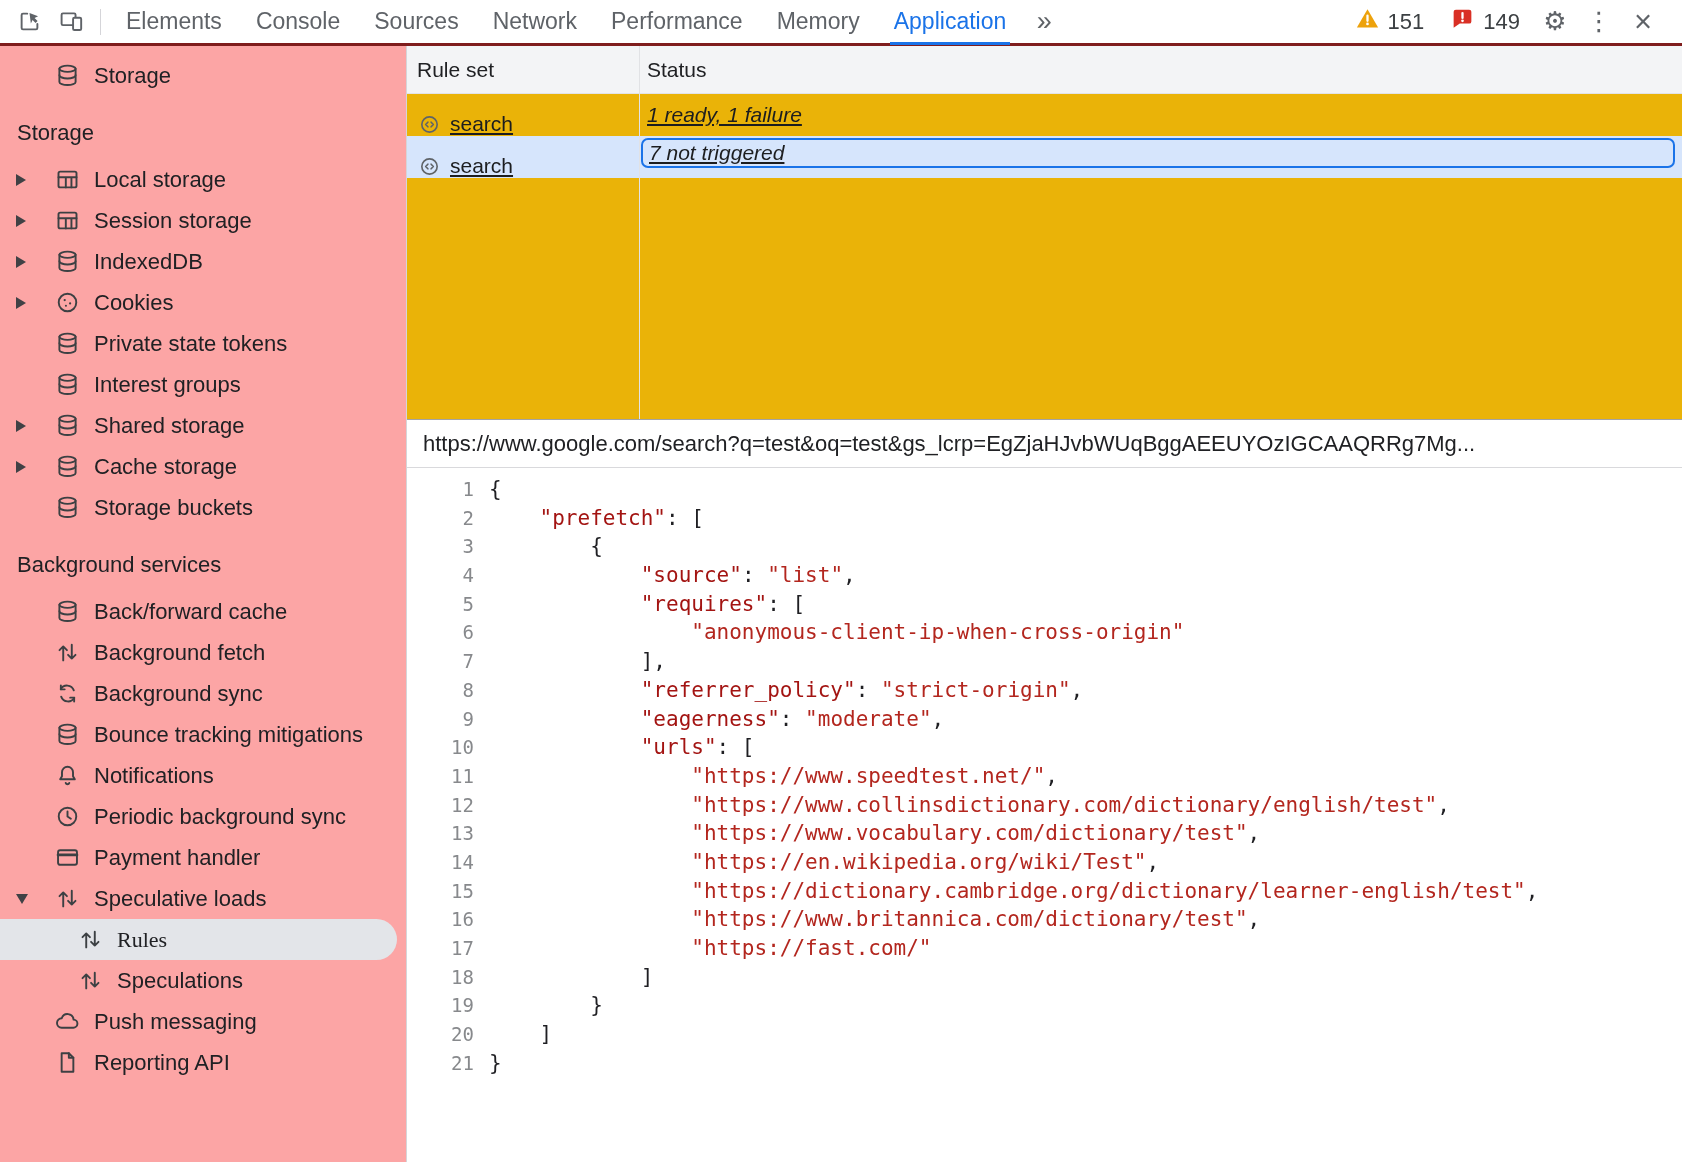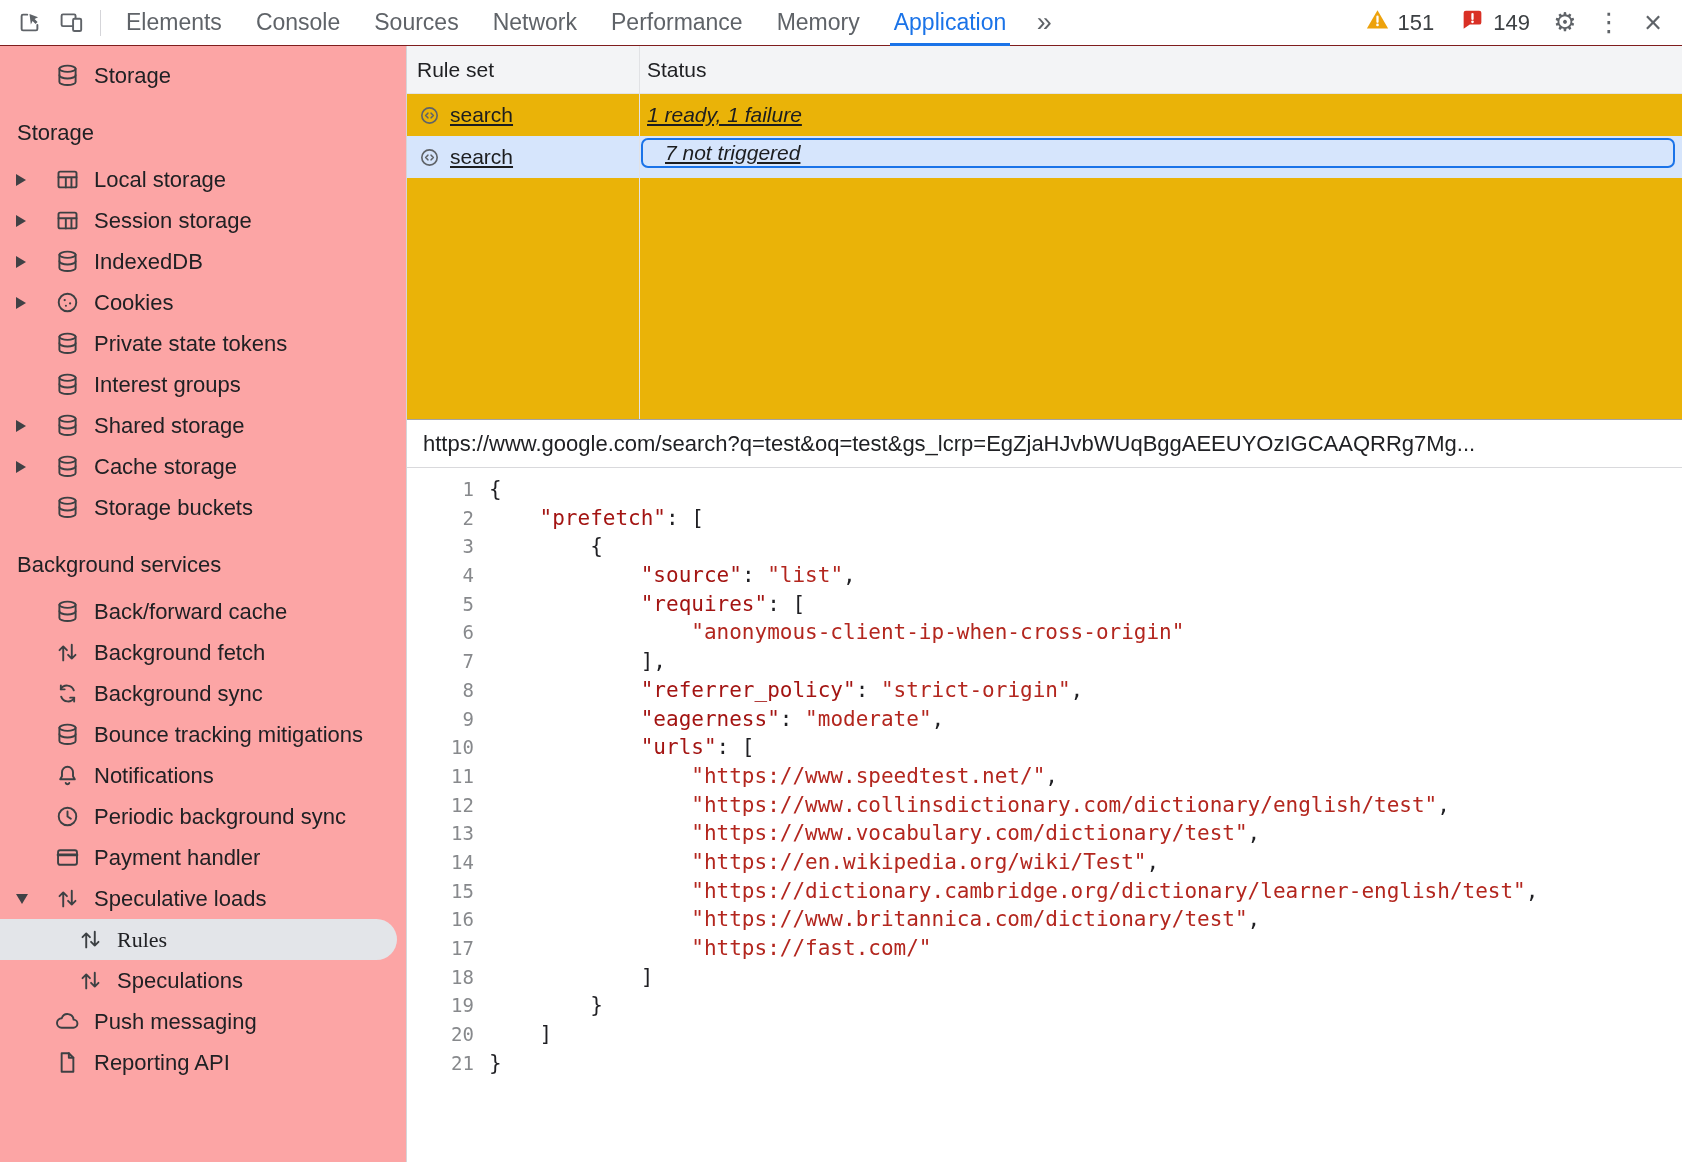--- a/index.html
+++ b/index.html
@@ -5,34 +5,34 @@
   * { margin:0; padding:0; box-sizing:border-box; }
   html,body { width:1682px; height:1162px; }
   body {
     font-family:"Liberation Sans","DejaVu Sans",sans-serif;
     background:#fff; color:#202124; overflow:hidden;
   }
   .devtools { width:1682px; height:1162px; display:flex; flex-direction:column; background:#fff; }
 
   
   .toolbar { height:46px; flex:0 0 46px; display:flex; align-items:center;
-    border-bottom:1px solid #7f1d1d; padding-left:8px; background:#fff; }
+    border-bottom:3px solid #7f1d1d; padding-left:8px; background:#fff; }
   .tbtn { background:none; border:none; width:42px; height:44px; display:flex;
     align-items:center; justify-content:center; color:#5f6368; cursor:pointer; font-family:inherit; }
   .tbtn .icon { display:flex; }
   .tbtn svg { width:27px; height:27px; }
   .v-sep { width:1px; height:26px; background:#d5d5d9; margin:0 8px; }
   .tabs { display:flex; height:46px; }
   .tab { border:none; background:none; padding:0 17px; font-size:23px; color:#5f6368;
     font-family:inherit; position:relative; cursor:pointer; }
   .tab.active { color:var(--accent,#1a73e8); }
   .tab.active::after { content:''; position:absolute; left:13px; right:13px; bottom:0;
     height:3px; background:var(--accent,#1a73e8); }
   .more-glyph { font-size:27px; color:#5f6368; }
-  .toolbar-right { margin-left:auto; display:flex; align-items:center; gap:2px; padding-right:8px; }
+  .toolbar-right { margin-left:auto; display:flex; align-items:center; gap:2px; padding-right:18px; }
   .counter { display:flex; align-items:center; gap:8px; font-size:22px; color:#3c4043;
     background:none; border:none; padding:0 12px; font-family:inherit; cursor:pointer; }
   .counter svg { width:25px; height:25px; }
   .glyph { font-size:26px; color:#5f6368; }
   .glyph.close { font-size:31px; }
 
   .content { flex:1; display:flex; min-height:0; }
 
   
   .sidebar { width:407px; flex:0 0 407px; border-right:1px solid #d5d5d9;
@@ -56,27 +56,27 @@
   .rules-pane { height:374px; flex:0 0 374px; position:relative; border-bottom:1px solid #a3a3a3; background:#eab308; }
   .rules-pane::before { content:''; position:absolute; left:232px; top:0; bottom:0;
     width:1px; background:#e1e2e5; z-index:2; }
   .rules-header { height:48px; display:flex; align-items:center; background:#f3f4f6;
     border-bottom:1px solid #e3e4e7; }
   .hcell { font-size:21px; color:#202124; }
   .hcell.c1 { width:232px; flex:0 0 232px; padding-left:10px; }
   .hcell.c2 { padding-left:8px; }
   .rule-row { height:42px; display:flex; align-items:stretch; cursor:pointer; }
   .rule-row .cell { display:flex; align-items:center; font-size:21px; min-width:0; }
-  .cell.c1 { width:232px; flex:0 0 232px; padding-left:11px; gap:9px; }
+  .cell.c1 { width:232px; flex:0 0 232px; padding-left:11px; gap:9px;align-items:flex-end; }
   .cell.c1 .icon { color:#5f6368; display:flex; flex:0 0 23px; }
   .cell.c1 .icon svg { width:23px; height:23px; }
   .cell.c2 { flex:1; padding-left:8px;font-style:italic; }
   .rule-row.selected { background:var(--selected-row,#d6e5fc); }
   .cell.c2.focused { border:2px solid var(--accent,#1a73e8); border-radius:7px;
-    margin:2px 7px 10px 2px; padding-left:22px; }
+    margin:2px 7px 10px 2px; padding-left:6px; }
   .link { color:#1c1d1f; text-decoration:underline; cursor:pointer; white-space:nowrap; }
 
   
   .url-bar { height:48px; flex:0 0 48px; display:flex; align-items:center; padding:0 16px;
     font-size:22px; color:#202124; border-bottom:1px solid #d9d9dc;
     white-space:nowrap; overflow:hidden; background:#fff; }
   .code-area { flex:1; overflow:hidden; padding-top:7px; font-family:"DejaVu Sans Mono",monospace; background:#fff; }
   .code-line { display:flex; height:28.7px; line-height:28.7px; white-space:pre; font-size:21px; }
   .gutter { flex:0 0 67px; text-align:right; color:#87898c; font-size:19px; line-height:29.5px; }
   .code-text { padding-left:15px; }

